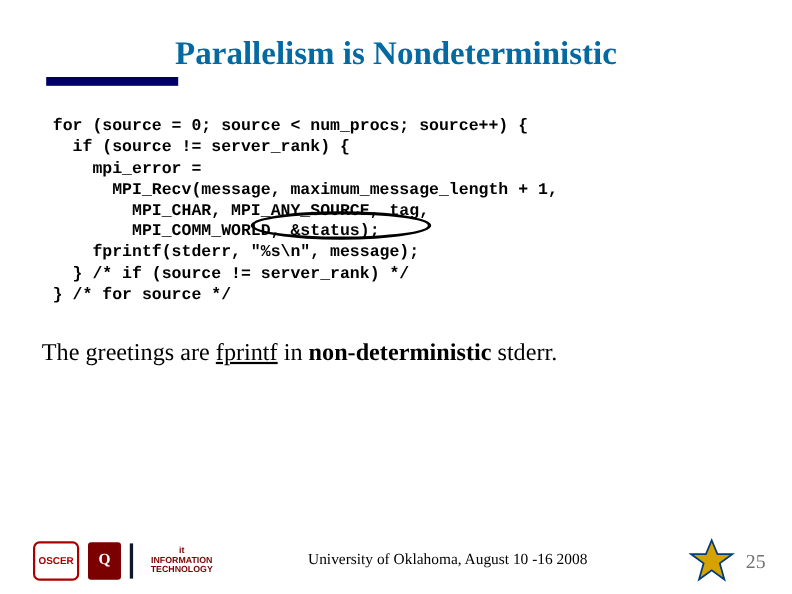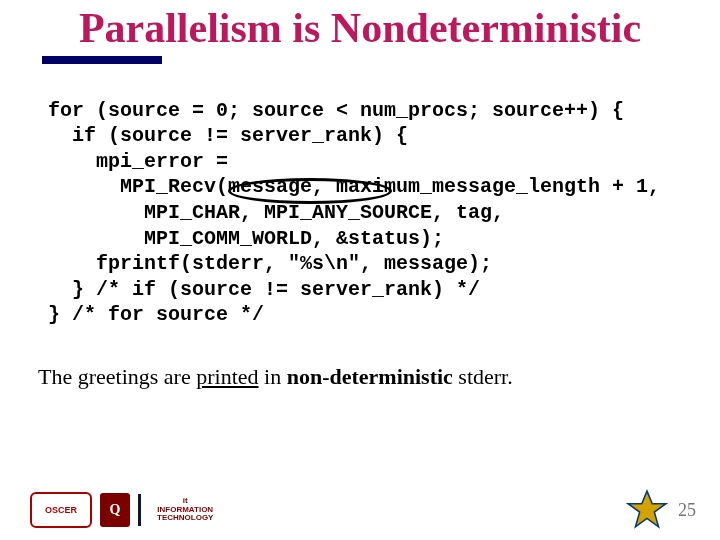--- a/index.html
+++ b/index.html
@@ -6,36 +6,36 @@
   body {
     width: 720px;
     height: 540px;
     background: #ffffff;
     font-family: "Times New Roman", Times, serif;
     position: relative;
     overflow: hidden;
   }
   .title {
     text-align: center;
-    font-size: 42px;
+    font-size: 30px;
     font-weight: bold;
-    color: #be185d;
-    padding-top: 4px;
+    color: #0369a1;
+    padding-top: 32px;
     padding-bottom: 6px;
   }
   .title-accent {
     width: 120px;
     height: 8px;
     background: #000066;
     margin-left: 42px;
     margin-top: -2px;
   }
   .code-block {
     font-family: "Courier New", Courier, monospace;
-    font-size: 20px;
+    font-size: 15px;
     font-weight: bold;
     color: #000;
     white-space: pre;
     line-height: 1.28;
     padding: 8px 0 0 48px;
     position: relative;
   }
   .emph {
     position: relative;
     display: inline-block;
@@ -75,21 +75,21 @@
     padding-left: 30px;
   }
   .logo {
     display: inline-flex;
     align-items: center;
     justify-content: center;
     font-size: 10px;
     font-weight: bold;
   }
   .oscer {
-    width: 62px; height: 36px;
+    width: 42px; height: 36px;
     border: 2px solid #a00;
     color: #a00;
     border-radius: 6px;
     font-family: Arial, sans-serif;
     font-size: 9px;
   }
   .ou {
     width: 30px; height: 34px;
     background: #7b0000;
     color: #fff;
@@ -140,30 +140,31 @@
 <span>      MPI_Recv(message, maximum_message_length + 1,</span>
 <span><span>        MPI_CHAR, </span><span class="emph">MPI_ANY_SOURCE</span><span>, tag,</span></span>
 <span>        MPI_COMM_WORLD, &amp;status);</span>
 <span>    fprintf(stderr, "%s\n", message);</span>
 <span>  } /* if (source != server_rank) */</span>
 <span>} /* for source */</span>
 <div class="ellipse-highlight ellipse-main"></div>
 </div>
 
 <div class="body-text">
-  <span>The greetings are </span><span class="u">printed</span><span> in </span><span class="b">non-deterministic</span><span> stderr.</span>
+  <span>The greetings are </span><span class="u">fprintf</span><span> in </span><span class="b">non-deterministic</span><span> stderr.</span>
 </div>
 
 <div class="footer">
   <div class="logos">
     <span class="logo oscer">OSCER</span>
     <span class="logo ou">Q</span>
     <span class="logo it">it INFORMATION TECHNOLOGY</span>
   </div>
   <div class="footer-text">
+    <div>University of Oklahoma, August 10 -16 2008</div>
   </div>
   <div class="star-badge">
     <svg viewBox="0 0 40 40">
       <polygon points="20,2 25,14 38,14 27,22 31,36 20,28 9,36 13,22 2,14 15,14" fill="#d6a200" stroke="#003c7a" stroke-width="1.5"></polygon>
     </svg>
   </div>
   <div class="page-num">25</div>
 </div>
 
 </body></html>

